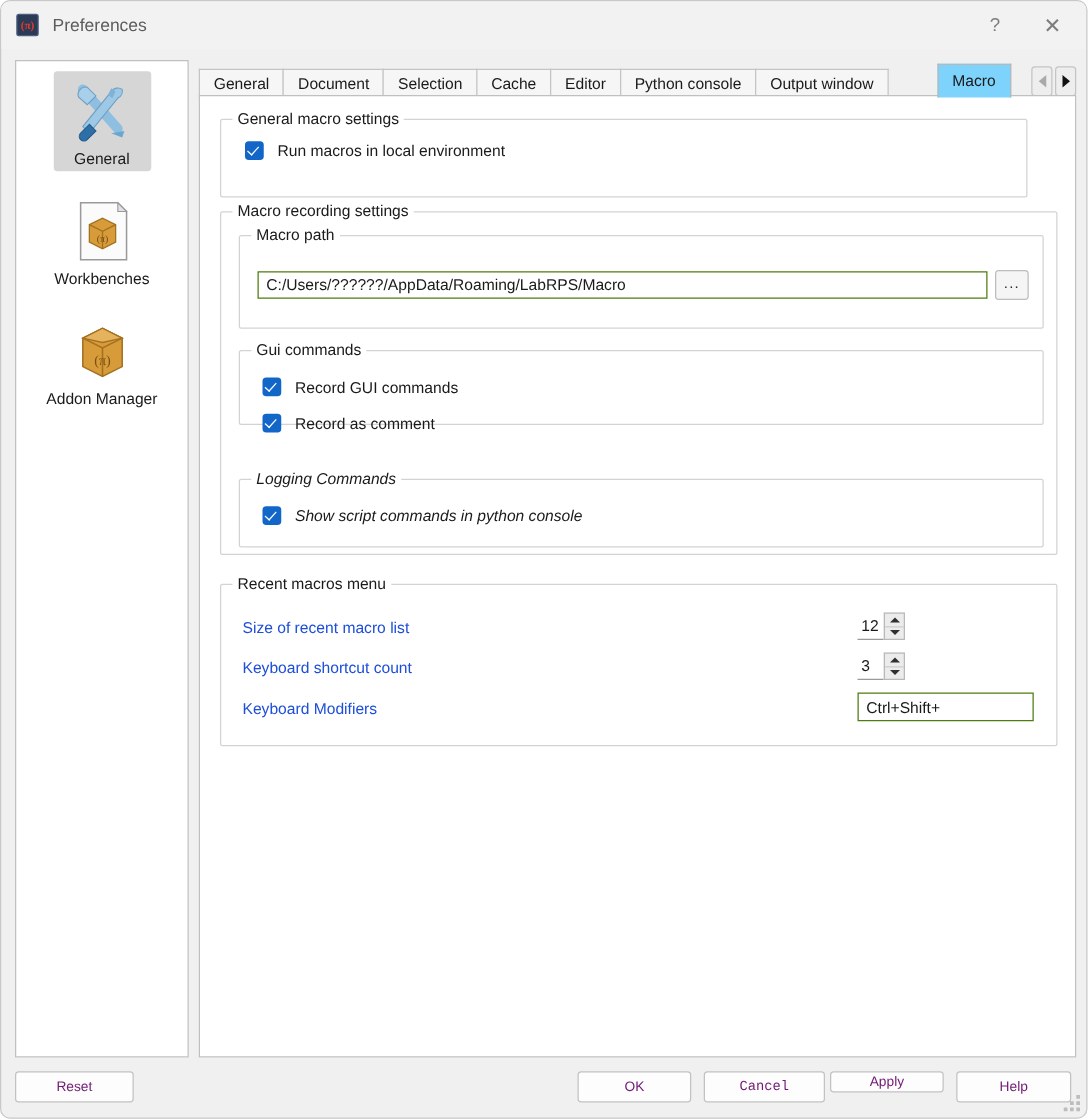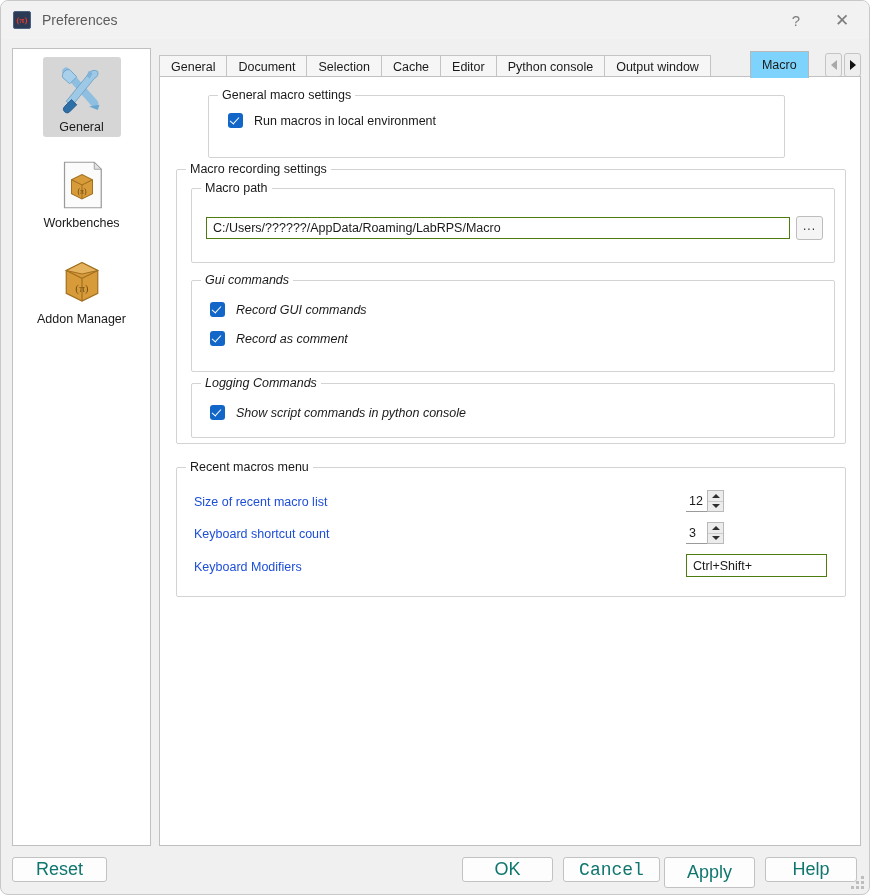--- a/index.html
+++ b/index.html
@@ -317,22 +317,22 @@
   
   .btn {
     position: absolute;
     background: #fdfdfd;
     border: 1px solid #c2c2c2;
     border-radius: 3px;
     box-sizing: border-box;
     display: flex;
     align-items: center;
     justify-content: center;
-    font-size: 18px;
-    color: #0f766e;
+    font-size: 11px;
+    color: #701a75;
   }
 
   
   .grip {
     position: absolute;
     right: 5px; bottom: 5px;
     width: 13px; height: 13px;
   }
   .grip i {
     position: absolute;
@@ -426,38 +426,38 @@
         <span class="tri-l"></span>
       </div>
       <div class="tab-arrow">
         <span class="tri-r"></span>
       </div>
     </div>
   </div>
 
   <div class="panel">
 
-    <div class="group" style="left:16px; top:18px; width:577px; height:63px;margin-left:32px;">
+    <div class="group" style="left:16px; top:18px; width:646px; height:63px;">
       <div class="gtitle">General macro settings</div>
       <div class="cbrow" style="left:19px; top:17px;">
         <span class="cbox"></span>
         <span class="cblabel">Run macros in local environment</span>
       </div>
     </div>
 
     <div class="group" style="left:16px; top:92px; width:670px; height:275px;">
       <div class="gtitle">Macro recording settings</div>
 
       <div class="group" style="left:14px; top:18px; width:644px; height:75px;">
         <div class="gtitle">Macro path</div>
         <div class="lineedit" style="left:14px; top:28px; width:584px; height:22px;">C:/Users/??????/AppData/Roaming/LabRPS/Macro</div>
         <div class="btn-dots" style="left:604px; top:27px; width:27px; height:24px;">...</div>
       </div>
 
-      <div class="group" style="left:14px; top:110px; width:644px; height:92px;font-style:italic;">
+      <div class="group" style="left:14px; top:110px; width:644px; height:60px;">
         <div class="gtitle">Gui commands</div>
         <div class="cbrow" style="left:18px; top:21px;">
           <span class="cbox"></span>
           <span class="cblabel">Record GUI commands</span>
         </div>
         <div class="cbrow" style="left:18px; top:50px;">
           <span class="cbox"></span>
           <span class="cblabel">Record as comment</span>
         </div>
       </div>
@@ -502,21 +502,21 @@
 
       <div class="flabel" style="left:17px; top:92px;">Keyboard Modifiers</div>
       <div class="lineedit" style="left:509px; top:86px; width:141px; height:23px;">Ctrl+Shift+</div>
     </div>
 
   </div>
 
   <div class="btn" style="left:11px;  top:856px; width:95px;  height:25px;">Reset</div>
   <div class="btn" style="left:461px; top:856px; width:91px;  height:25px;">OK</div>
   <div class="btn" style="left:562px; top:856px; width:97px;  height:25px;font-family:Liberation Mono, monospace;">Cancel</div>
-  <div class="btn" style="left:663px; top:856px; width:91px;  height:31px;">Apply</div>
+  <div class="btn" style="left:663px; top:856px; width:91px;  height:17px;">Apply</div>
   <div class="btn" style="left:764px; top:856px; width:92px;  height:25px;">Help</div>
 
   <div class="grip">
     <i style="right:0; bottom:0;"></i>
     <i style="right:5px; bottom:0;"></i>
     <i style="right:10px; bottom:0;"></i>
     <i style="right:0; bottom:5px;"></i>
     <i style="right:5px; bottom:5px;"></i>
     <i style="right:0; bottom:10px;"></i>
   </div>

